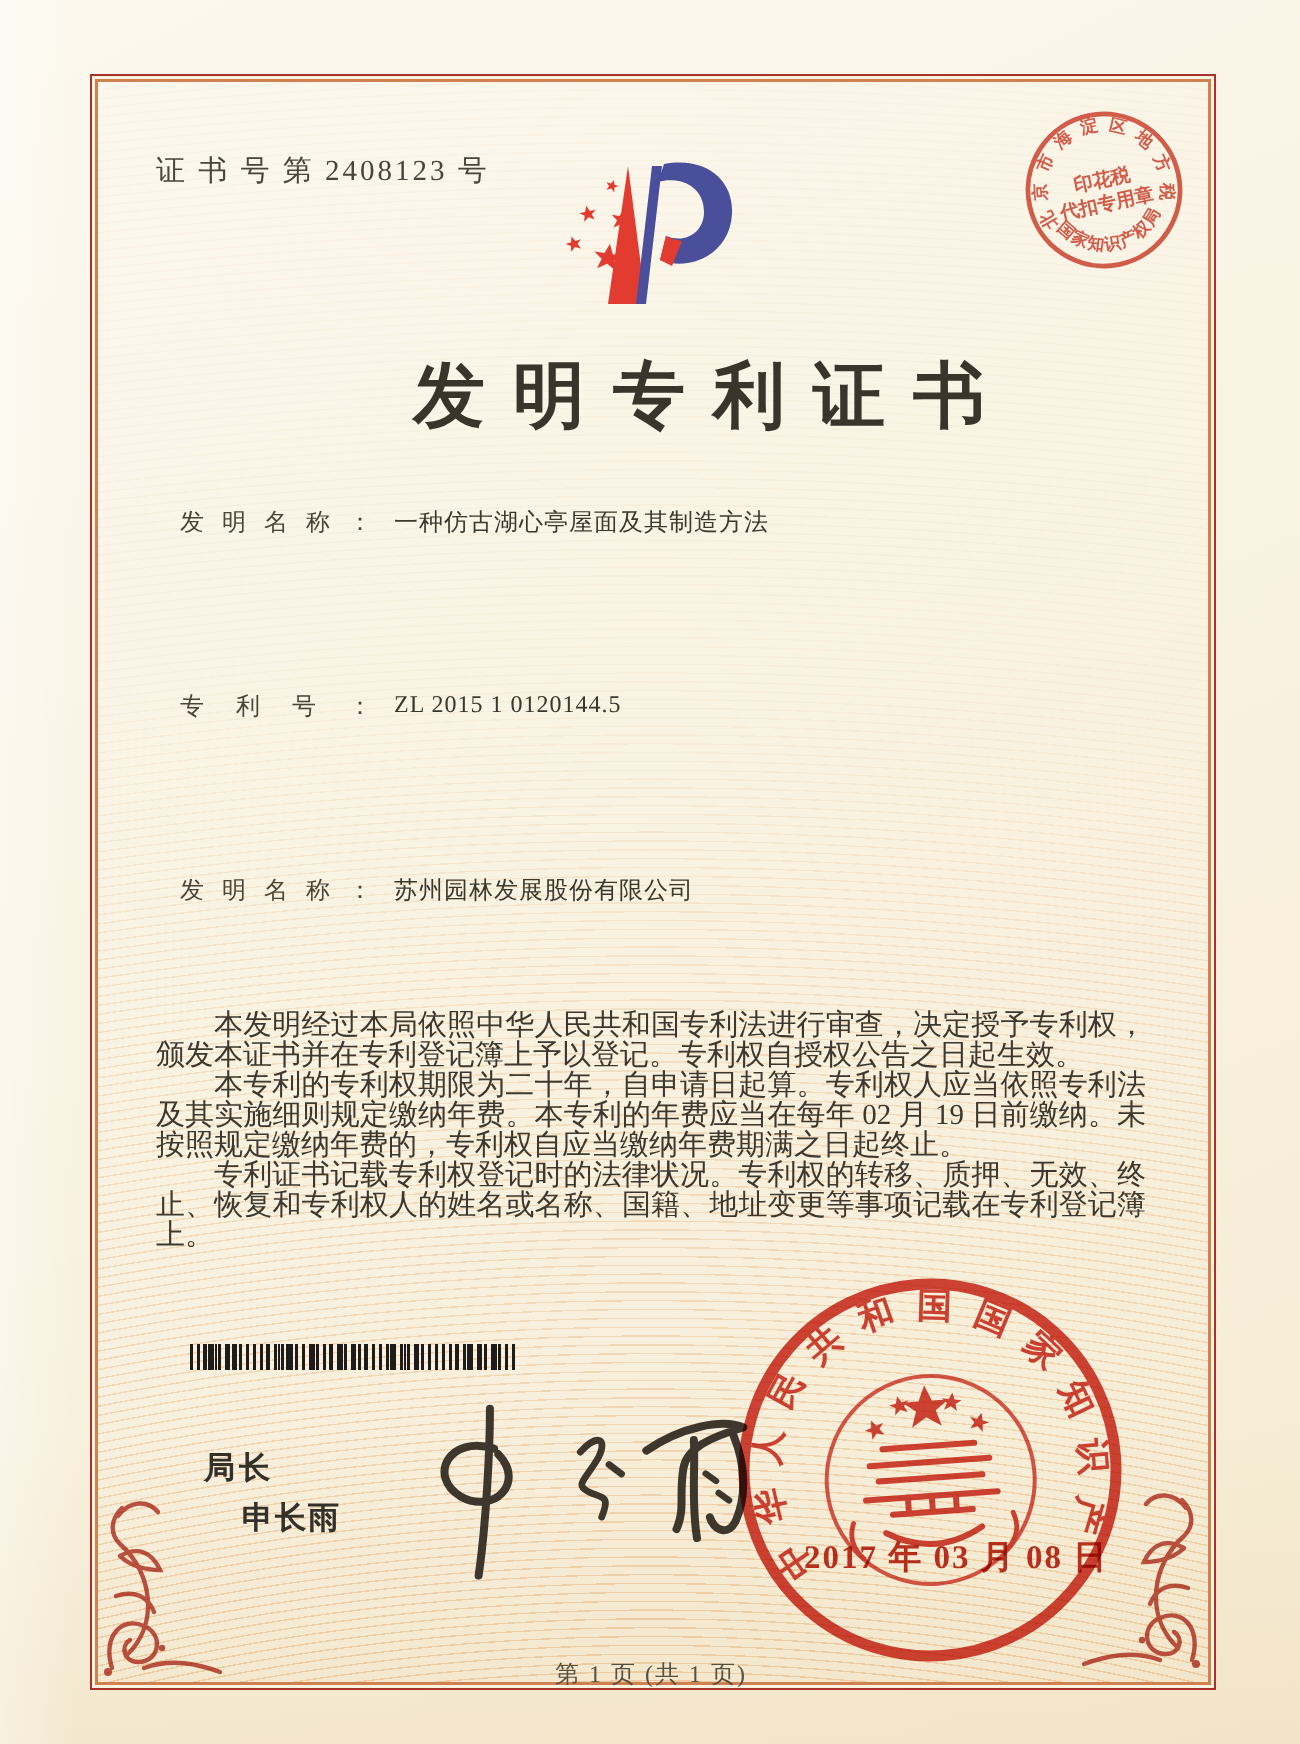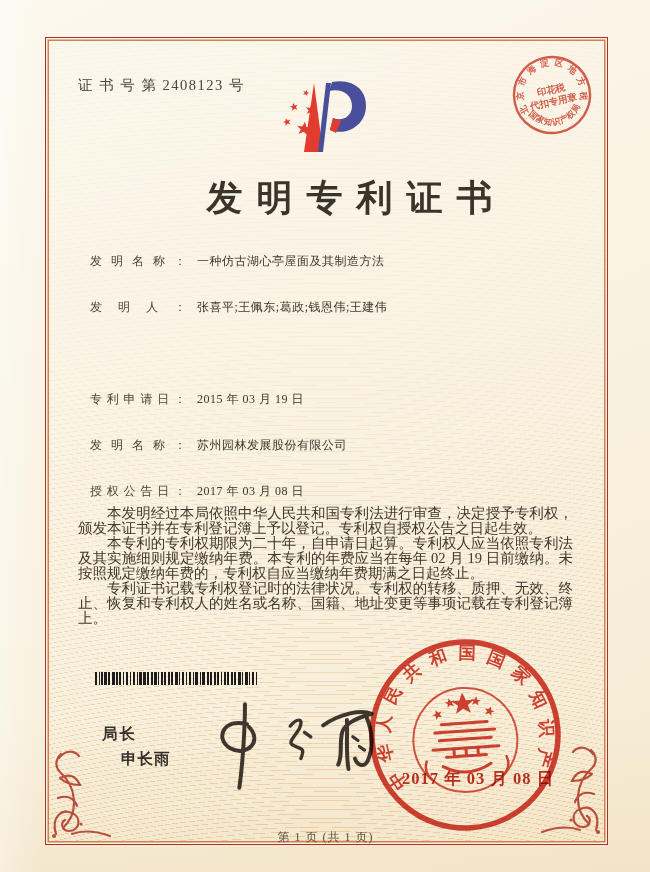--- a/index.html
+++ b/index.html
@@ -85,35 +85,27 @@
     <path fill="#4a4f9b" d="M56,4 C78,0 91,13 90,29 C89,49 69,58 54,52 L57,40 C67,44 76,38 76,28 C76,15 64,10 53,13 Z"></path>
     <path fill="#e23c31" d="M54,52 L57,40 C60,41.5 62,42 65,42.5 L60,55 Z"></path>
   </svg>
 
   <div class="title">发明专利证书</div>
 
   <div class="fieldrow" style="top:253px">
     <span class="flabel">发明名称：</span>
     <span class="fvalue">一种仿古湖心亭屋面及其制造方法</span>
   </div>
-  <div class="fieldrow" style="top:299px">
-    <span class="flabel">发明人：</span>
-    <span class="fvalue">张喜平;王佩东;葛政;钱恩伟;王建伟</span>
-  </div>
-  <div class="fieldrow" style="top:391px">
-    <span class="flabel">专利申请日：</span>
-    <span class="fvalue">2015 年 03 月 19 日</span>
+  <div class="fieldrow" style="top:345px">
+    <span class="flabel">专利号：</span>
+    <span class="fvalue">ZL 2015 1 0120144.5</span>
   </div>
   <div class="fieldrow" style="top:437px">
     <span class="flabel">发明名称：</span>
     <span class="fvalue">苏州园林发展股份有限公司</span>
-  </div>
-  <div class="fieldrow" style="top:483px">
-    <span class="flabel">授权公告日：</span>
-    <span class="fvalue">2017 年 03 月 08 日</span>
   </div>
 
   <div class="bodytext">
     <p>本发明经过本局依照中华人民共和国专利法进行审查，决定授予专利权，颁发本证书并在专利登记簿上予以登记。专利权自授权公告之日起生效。</p>
     <p>本专利的专利权期限为二十年，自申请日起算。专利权人应当依照专利法及其实施细则规定缴纳年费。本专利的年费应当在每年 02 月 19 日前缴纳。未按照规定缴纳年费的，专利权自应当缴纳年费期满之日起终止。</p>
     <p>专利证书记载专利权登记时的法律状况。专利权的转移、质押、无效、终止、恢复和专利权人的姓名或名称、国籍、地址变更等事项记载在专利登记簿上。</p>
   </div>
 
   <div class="barcode"></div>
 

